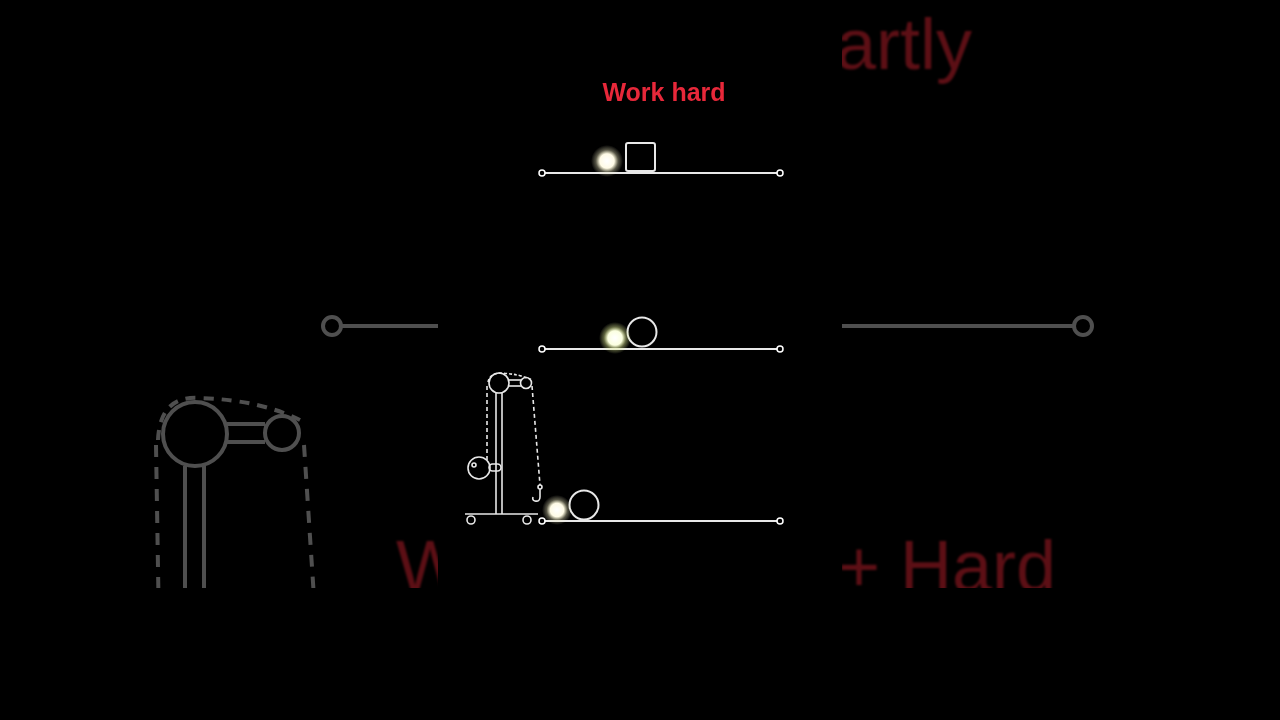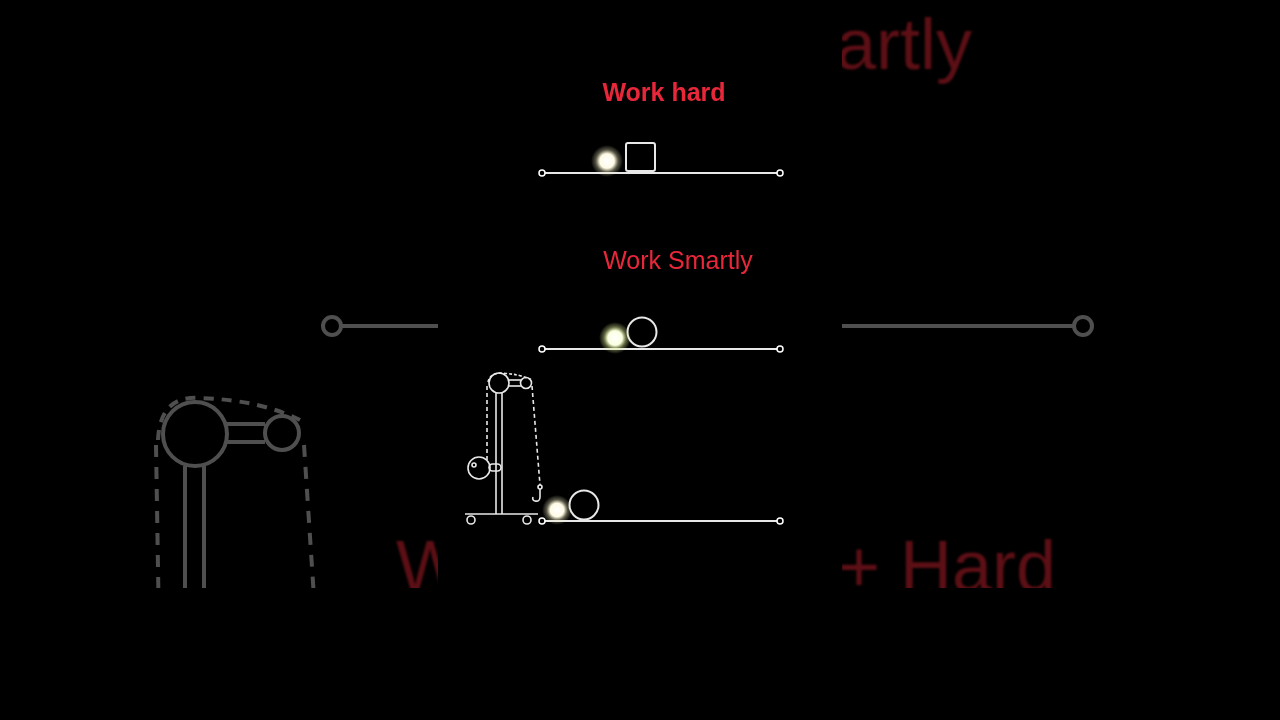--- a/index.html
+++ b/index.html
@@ -58,21 +58,20 @@
         <line x1="304" y1="445" x2="322" y2="720" stroke-dasharray="12 10"></line>
         <circle cx="127" cy="700" r="33"></circle>
         <circle cx="112" cy="692" r="8"></circle>
         <rect x="160" y="693" width="38" height="16" rx="8"></rect>
       </g>
     </svg>
   </div>
 
   <div class="panel">
     <div class="title t1">Work hard</div>
-    <div class="title t2">Work Smartly</div>
 
     <svg width="404" height="720">
       <defs>
         <radialGradient id="glow" cx="50%" cy="50%" r="50%">
           <stop offset="0%" stop-color="#ffffff" stop-opacity="1"></stop>
           <stop offset="45%" stop-color="#fffbe6" stop-opacity="1"></stop>
           <stop offset="70%" stop-color="#f6f2c8" stop-opacity="0.35"></stop>
           <stop offset="100%" stop-color="#f6f2c8" stop-opacity="0"></stop>
         </radialGradient>
         <radialGradient id="glow2" cx="50%" cy="50%" r="50%">

